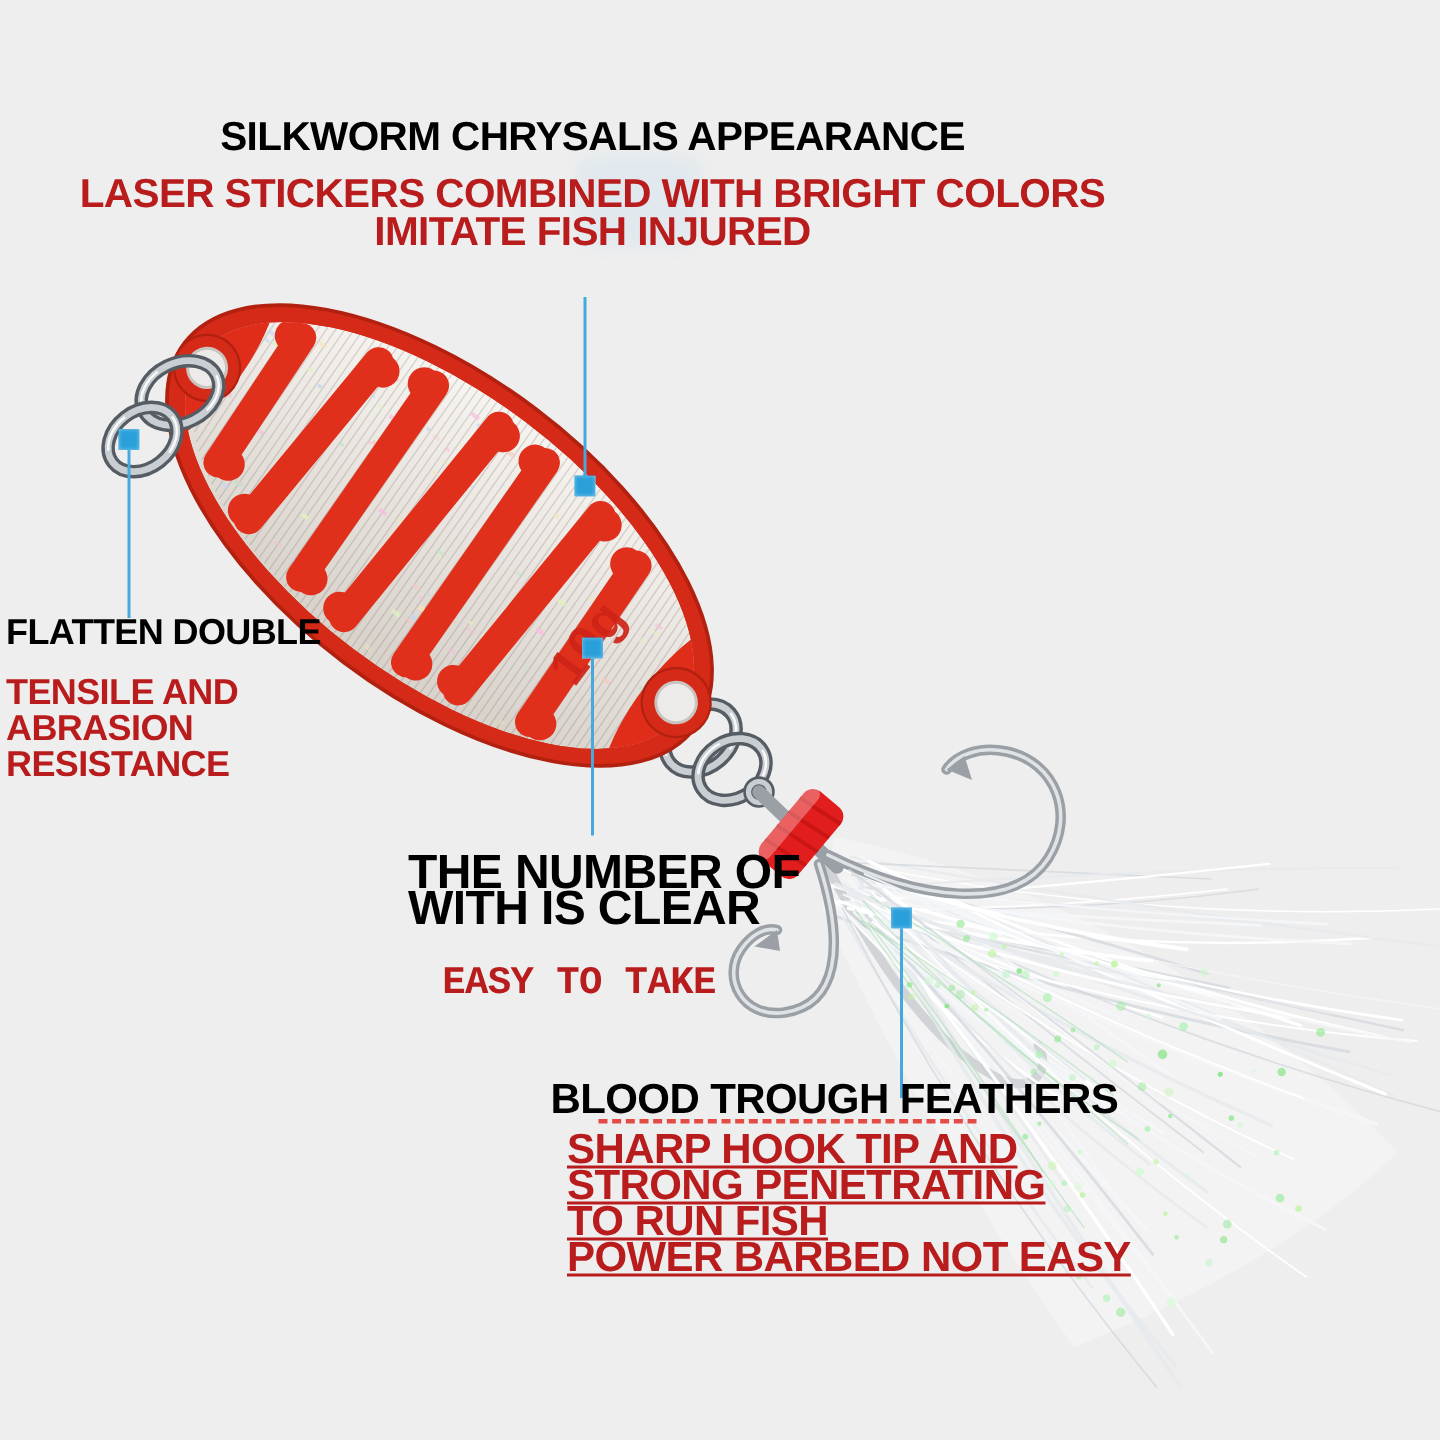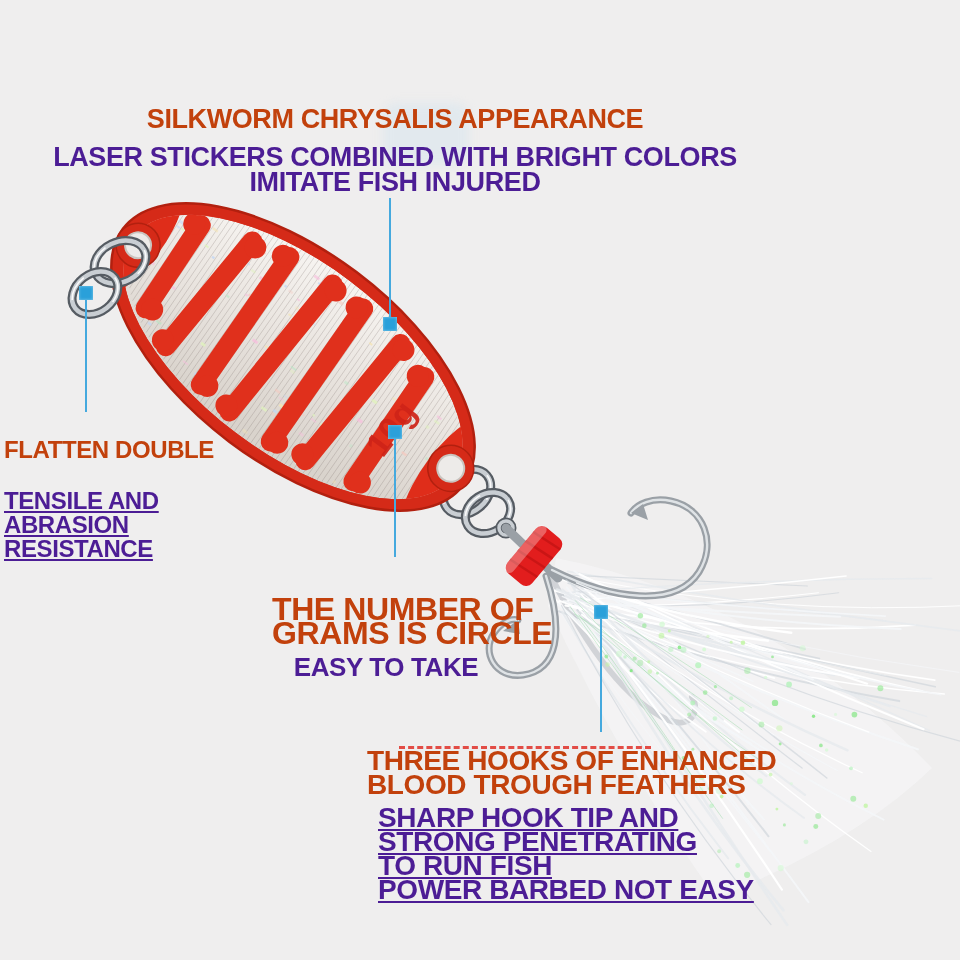--- a/index.html
+++ b/index.html
@@ -4,31 +4,31 @@
 <style>
   html,body{margin:0;padding:0;}
   body{background:#efeeee;font-family:"Liberation Sans",sans-serif;}
   .stage{position:relative;width:960px;height:960px;background:#efeeee;overflow:hidden;}
   #art{position:absolute;left:0;top:0;z-index:1;}
   .smudge{position:absolute;left:383px;top:103px;width:86px;height:62px;background:rgba(205,225,240,.38);
           border-radius:14px;filter:blur(5px);z-index:1;}
   .m-line{position:absolute;width:2px;background:#45a9de;z-index:2;}
   .m-sq{position:absolute;width:14px;height:14px;background:#2aa0da;box-shadow:inset 0 0 3px rgba(255,255,255,.45);z-index:2;}
   .txt{position:absolute;z-index:3;font-weight:700;letter-spacing:-0.4px;white-space:nowrap;}
-  .red{color:#c2410c;margin-top:28px;}
-  .blk{color:#4c1d95;}
+  .red{color:#000000;}
+  .blk{color:#b91c1c;}
   #t-top{left:35px;top:78px;width:720px;text-align:center;}
   #t-top .title{font-size:27px;line-height:26px;}
   #t-top .desc{font-size:27px;line-height:25px;margin-top:13px;}
   #t-left{left:4px;top:410px;text-align:left;}
   #t-left .title{font-size:24px;line-height:23.5px;}
-  #t-left .desc{font-size:24px;line-height:24px;margin-top:27px;text-decoration:underline;}
+  #t-left .desc{font-size:24px;line-height:24px;margin-top:16px;}
   #t-mid{left:272px;top:570px;width:228px;text-align:center;}
   #t-mid .title{font-size:32px;line-height:23.5px;}
-  #t-mid .desc{font-size:26px;line-height:24px;margin-top:10px;}
+  #t-mid .desc{font-size:26px;line-height:24px;margin-top:26px;font-family:Liberation Mono, monospace;}
   #t-bot{left:367px;top:721px;text-align:left;}
   #t-bot .title{font-size:28px;line-height:24px;}
   #t-bot .desc{font-size:28px;line-height:24px;margin-top:9px;margin-left:11px;text-decoration:underline;}
   .dash-row{position:absolute;left:399px;top:746px;width:252px;border-top:3px dashed #e0241c;opacity:.8;z-index:4;}
 </style>
 </head>
 <body>
 
 <div class="stage">
 
@@ -518,28 +518,27 @@
     <div class="desc blk">
       <div>TENSILE AND</div>
       <div>ABRASION</div>
       <div>RESISTANCE</div>
     </div>
   </div>
 
   <div id="t-mid" class="txt">
     <div class="title red">
       <div>THE NUMBER OF</div>
-      <div>GRAMS IS CIRCLE</div>
+      <div>WITH IS CLEAR</div>
     </div>
     <div class="desc blk">EASY TO TAKE</div>
   </div>
 
   <div id="t-bot" class="txt">
     <div class="title red">
-      <div>THREE HOOKS OF ENHANCED</div>
       <div>BLOOD TROUGH FEATHERS</div>
     </div>
     <div class="desc blk">
       <div>SHARP HOOK TIP AND</div>
       <div>STRONG PENETRATING</div>
       <div>TO RUN FISH</div>
       <div>POWER BARBED NOT EASY</div>
     </div>
   </div>
 

